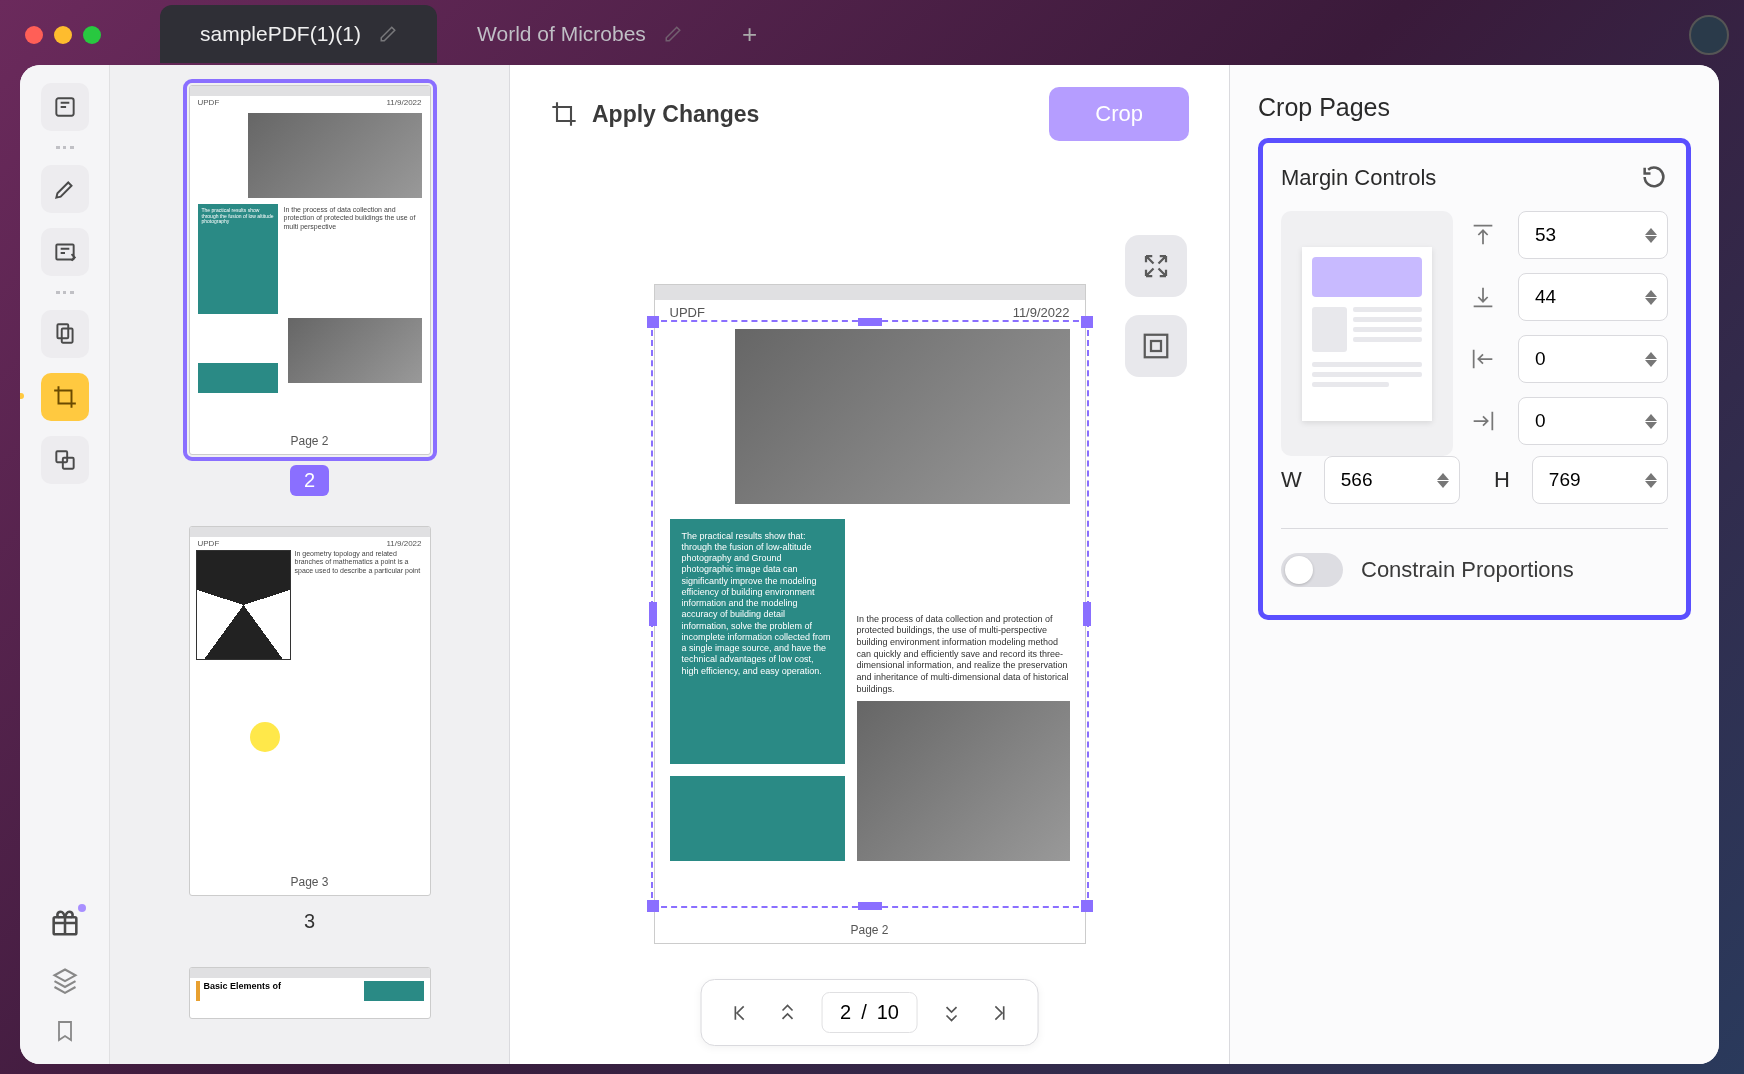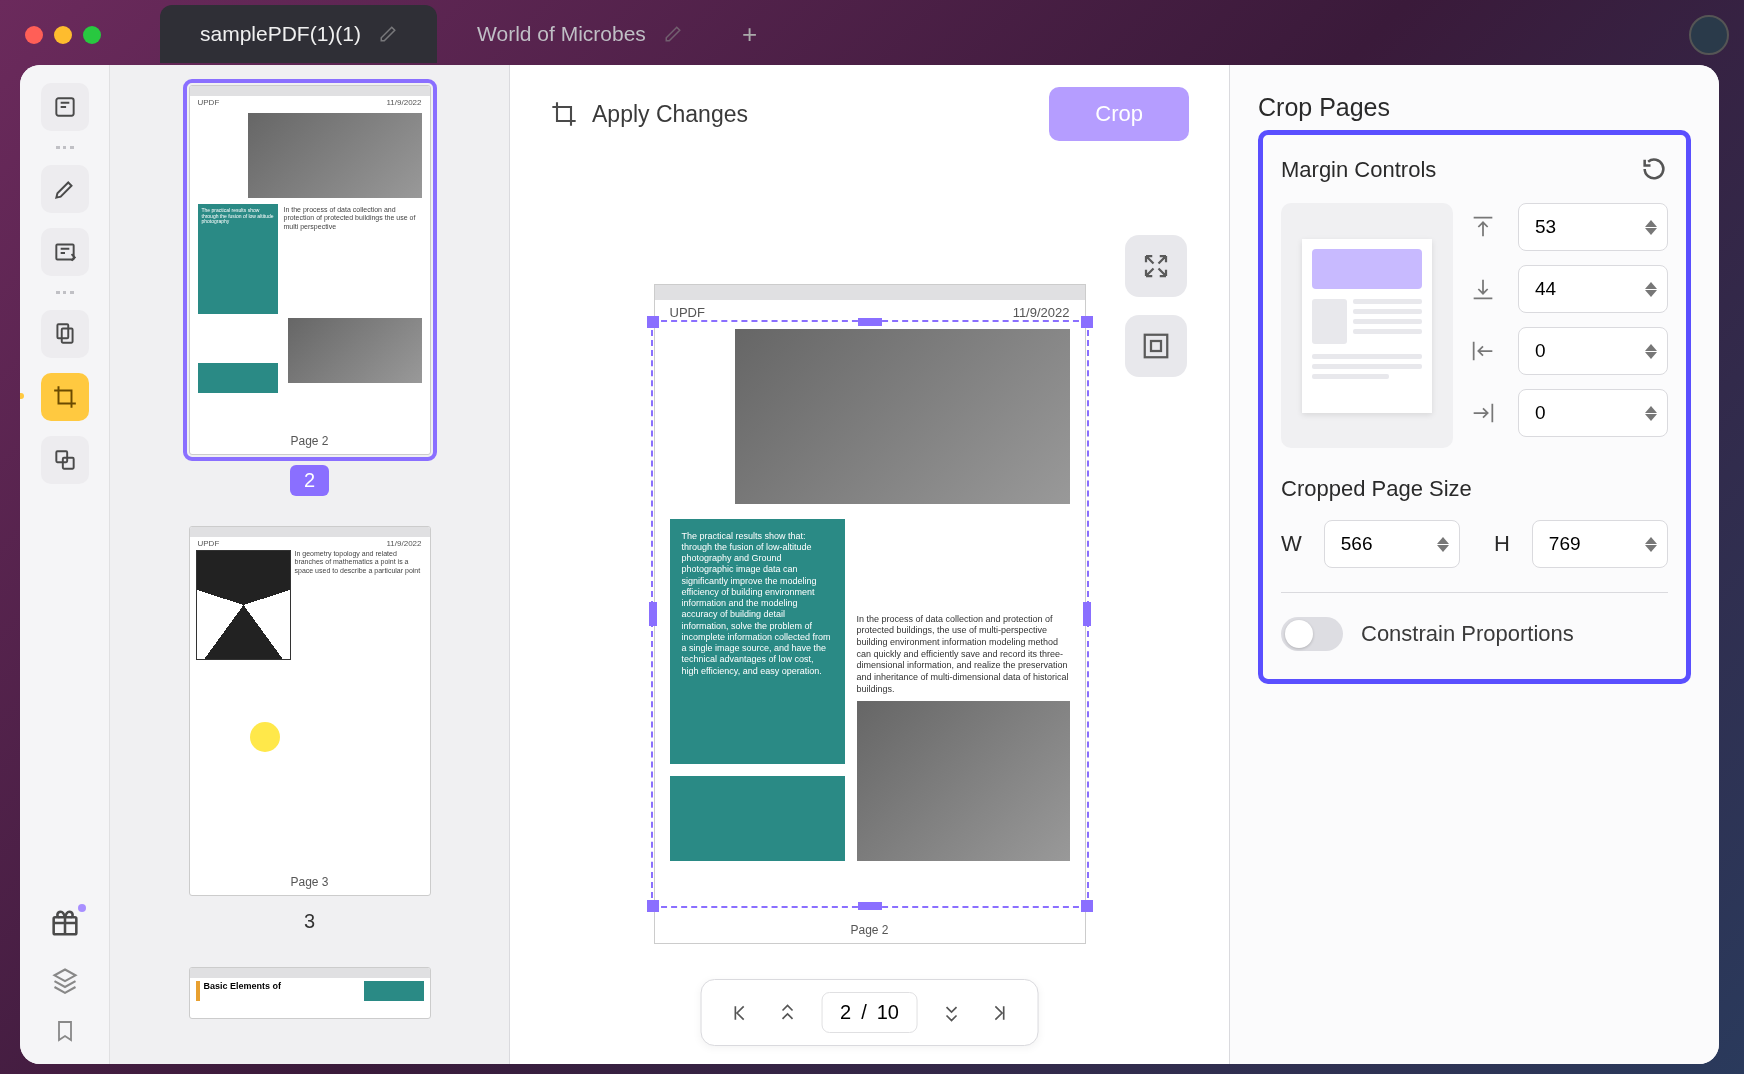--- a/index.html
+++ b/index.html
@@ -32,21 +32,21 @@
 .thumbs { width: 400px; background: #f0f0f2; overflow-y: auto; padding: 20px 0; border-right: 1px solid #dadade; }
 .thumb-wrap { display: flex; flex-direction: column; align-items: center; margin-bottom: 30px; }
 .thumb { width: 242px; height: 370px; background: #fff; border: 1px solid #ccc; position: relative; border-radius: 3px; overflow: hidden; }
 .thumb.selected { outline: 4px solid #8a6fff; outline-offset: 2px; }
 .thumb-num { margin-top: 10px; padding: 4px 14px; font-size: 20px; color: #333; }
 .thumb-num.selected { background: #8a6fff; color: #fff; border-radius: 6px; }
 
 .canvas-area { flex: 1; background: #fff; position: relative; display: flex; flex-direction: column; }
 .canvas-header { display: flex; align-items: center; padding: 22px 40px; gap: 14px; }
 .crop-icon { width: 28px; height: 28px; stroke: #4a4a4a; fill: none; stroke-width: 1.8; }
-.apply-txt { font-size: 23px; font-weight: 400; color: #3a3a3a; }
+.apply-txt { font-size: 23px; font-weight: 700; color: #3a3a3a; }
 .crop-btn { margin-left: auto; background: #b59dff; color: #fff; padding: 14px 46px; font-size: 22px; border: none; border-radius: 10px; cursor: pointer; }
 
 .canvas-body { flex: 1; display: flex; align-items: center; justify-content: center; position: relative; }
 .page-preview { width: 432px; height: 660px; background: #fff; border: 1px solid #ccc; position: relative; }
 .page-header-bar { height: 15px; background: #e0e0e2; }
 .page-meta { display: flex; justify-content: space-between; padding: 5px 15px; font-size: 13px; color: #555; }
 .crop-frame { position: absolute; top: 35px; left: -4px; right: -4px; bottom: 35px; border: 2px dashed #8a6fff; }
 .ch { position: absolute; background: #8a6fff; }
 .ch-corner { width: 12px; height: 12px; }
 .ch-side { width: 24px; height: 8px; }
@@ -54,21 +54,21 @@
 
 .float-tools { position: absolute; right: 42px; top: 72px; display: flex; flex-direction: column; gap: 18px; }
 .ft-btn { width: 62px; height: 62px; background: #e8e8ec; border-radius: 14px; display: flex; align-items: center; justify-content: center; cursor: pointer; }
 .ft-btn svg { width: 30px; height: 30px; stroke: #5a5a5a; fill: none; stroke-width: 1.8; }
 
 .pager { position: absolute; bottom: 18px; left: 50%; transform: translateX(-50%); background: #fff; border: 1px solid #dadade; border-radius: 14px; padding: 12px 24px; display: flex; align-items: center; gap: 20px; box-shadow: 0 2px 8px rgba(0,0,0,0.05); }
 .pager-btn { width: 28px; height: 28px; display: flex; align-items: center; justify-content: center; cursor: pointer; color: #555; }
 .pager-input { border: 1px solid #e0e0e2; border-radius: 8px; padding: 8px 18px; font-size: 20px; display: flex; gap: 10px; }
 
 .panel { width: 490px; background: #fbfbfc; border-left: 1px solid #dadade; padding: 28px 28px; overflow-y: auto; }
-.panel-title { font-size: 25px; font-weight: 500; color: #2a2a2a; margin-bottom: 8px; }
+.panel-title { font-size: 25px; font-weight: 500; color: #2a2a2a; margin-bottom: 16px; }
 .margin-box { border: 5px solid #5a4fff; border-radius: 10px; padding: 20px 18px 28px; }
 .m-hdr { display: flex; justify-content: space-between; align-items: flex-end; margin-bottom: 20px; }
 .m-hdr-title { font-size: 22px; font-weight: 500; color: #2a2a2a; }
 .reset-ic { width: 28px; height: 28px; stroke: #555; fill: none; stroke-width: 2.2; cursor: pointer; }
 
 .margin-grid { display: flex; gap: 16px; }
 .margin-preview { width: 225px; height: 245px; background: #f0f0f2; border-radius: 10px; display: flex; align-items: center; justify-content: center; }
 .mp-page { width: 130px; height: 174px; background: #fff; box-shadow: 0 2px 6px rgba(0,0,0,0.1); padding: 10px; }
 .mp-top { height: 40px; background: #c8baff; border-radius: 4px; margin-bottom: 10px; }
 
@@ -396,21 +396,20 @@
                 <input value="0" style="">
                 <div class="spin">
                   <div class="up"></div>
                   <div class="dn"></div>
                 </div>
               </div>
           </div>
         </div>
       </div>
 
-      <div class="csize-title">Cropped Page Size</div>
       <div class="csize-row">
         <div class="csize-lbl">W</div>
         <div class="num-inp" style="width:140px">
             <input value="566" style="">
             <div class="spin">
               <div class="up"></div>
               <div class="dn"></div>
             </div>
           </div>
         <div class="csize-lbl" style="margin-left:12px">H</div>

